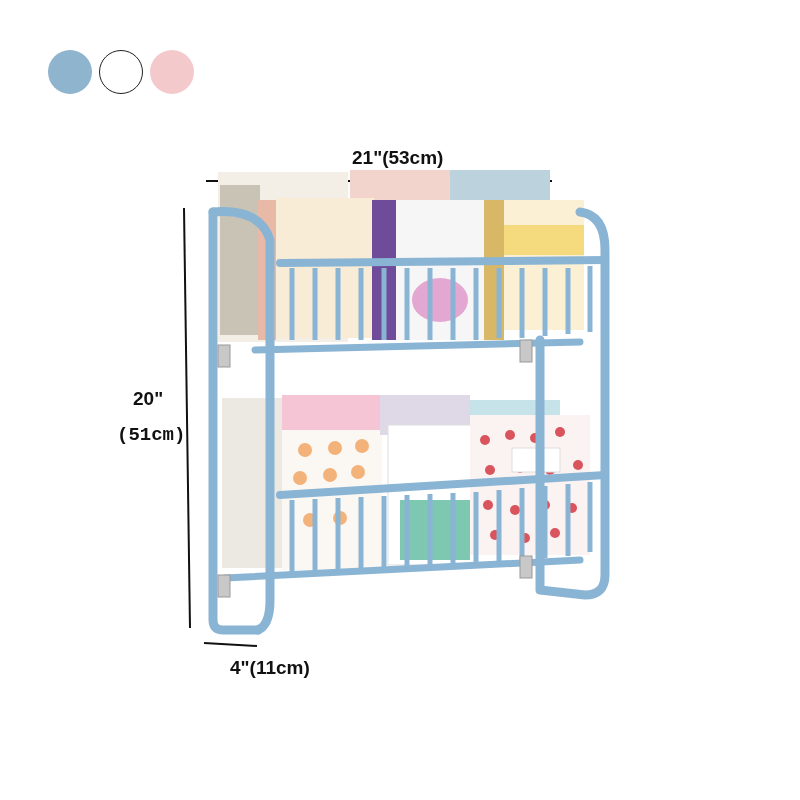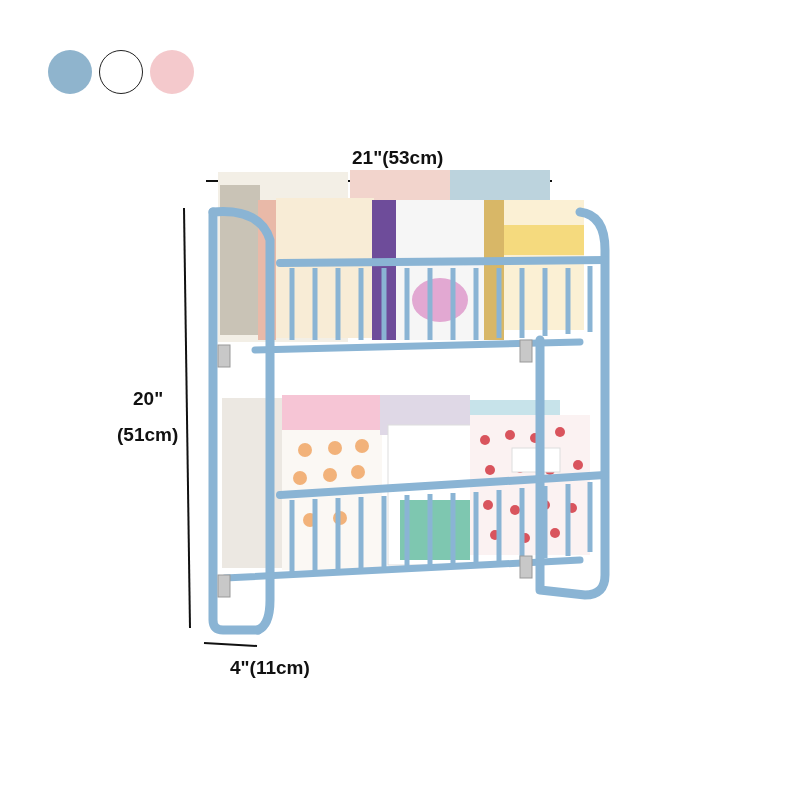--- a/index.html
+++ b/index.html
@@ -129,14 +129,14 @@
   <g fill="#c8c8c8" stroke="#999" stroke-width="1">
     <rect x="218" y="345" width="12" height="22"></rect>
     <rect x="520" y="340" width="12" height="22"></rect>
     <rect x="218" y="575" width="12" height="22"></rect>
     <rect x="520" y="556" width="12" height="22"></rect>
   </g>
 </svg>
 
 <div class="dim-label" style="left:352px;top:147px;">21"(53cm)</div>
 <div class="dim-label" style="left:133px;top:388px;">20"</div>
-<div class="dim-label" style="left:117px;top:424px;">(51cm)</div>
+<div class="dim-label" style="left:117px;top:424px;font-family:Liberation Mono, monospace;">(51cm)</div>
 <div class="dim-label" style="left:230px;top:657px;">4"(11cm)</div>
 
 </body></html>

